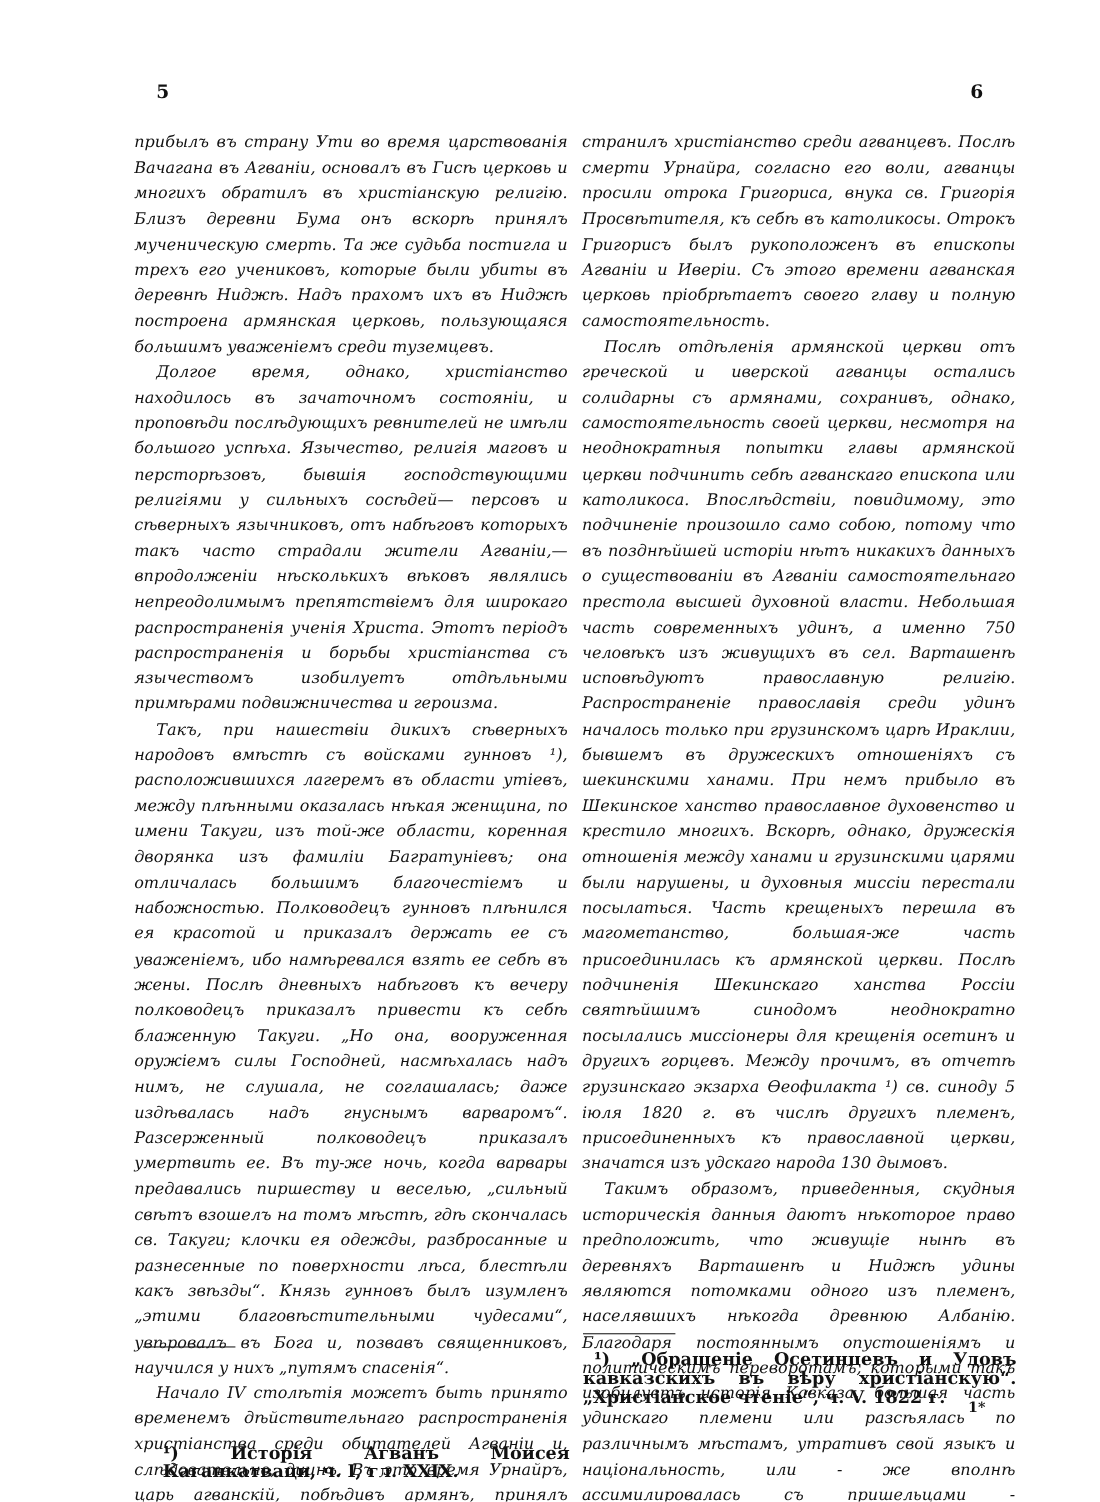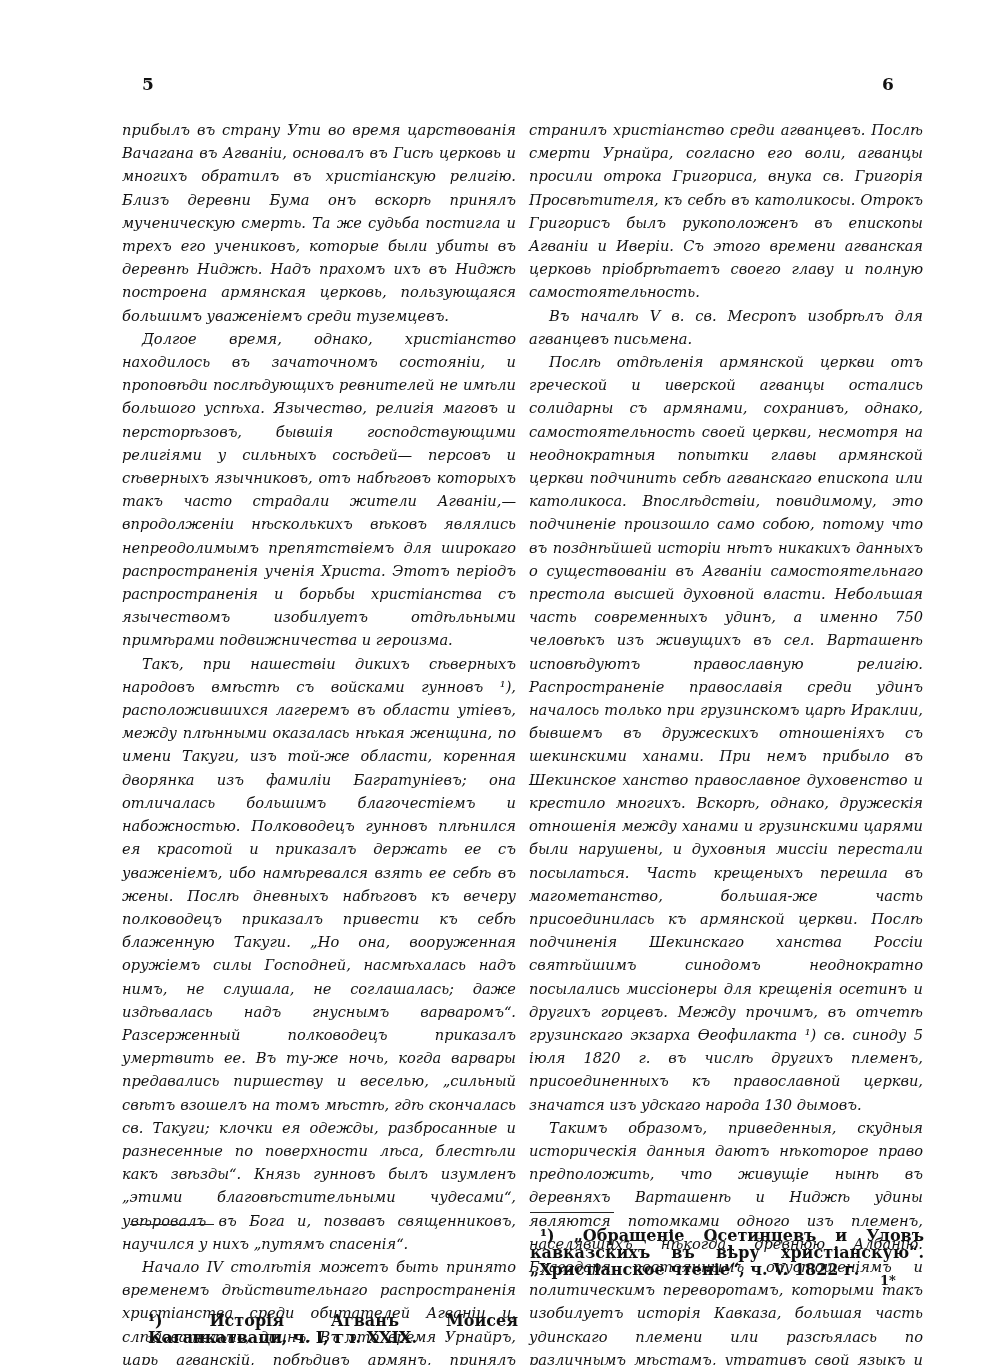--- a/index.html
+++ b/index.html
@@ -31,21 +31,20 @@
 
 <div id="col-left" class="col">
   <p>прибылъ въ страну Ути во время царствованія Вачагана въ Агваніи, основалъ въ Гисѣ церковь и многихъ обратилъ въ христіанскую религію. Близъ деревни Бума онъ вскорѣ принялъ мученическую смерть. Та же судьба постигла и трехъ его учениковъ, которые были убиты въ деревнѣ Ниджѣ. Надъ прахомъ ихъ въ Ниджѣ построена армянская церковь, пользующаяся большимъ уваженіемъ среди туземцевъ.</p>
   <p class="indent">Долгое время, однако, христіанство находилось въ зачаточномъ состояніи, и проповѣди послѣдующихъ ревнителей не имѣли большого успѣха. Язычество, религія маговъ и персторѣзовъ, бывшія господствующими религіями у сильныхъ сосѣдей— персовъ и сѣверныхъ язычниковъ, отъ набѣговъ которыхъ такъ часто страдали жители Агваніи,— впродолженіи нѣсколькихъ вѣковъ являлись непреодолимымъ препятствіемъ для широкаго распространенія ученія Христа. Этотъ періодъ распространенія и борьбы христіанства съ язычествомъ изобилуетъ отдѣльными примѣрами подвижничества и героизма.</p>
   <p class="indent">Такъ, при нашествіи дикихъ сѣверныхъ народовъ вмѣстѣ съ войсками гунновъ ¹), расположившихся лагеремъ въ области утіевъ, между плѣнными оказалась нѣкая женщина, по имени Такуги, изъ той-же области, коренная дворянка изъ фамиліи Багратуніевъ; она отличалась большимъ благочестіемъ и набожностью. Полководецъ гунновъ плѣнился ея красотой и приказалъ держать ее съ уваженіемъ, ибо намѣревался взять ее себѣ въ жены. Послѣ дневныхъ набѣговъ къ вечеру полководецъ приказалъ привести къ себѣ блаженную Такуги. „Но она, вооруженная оружіемъ силы Господней, насмѣхалась надъ нимъ, не слушала, не соглашалась; даже издѣвалась надъ гнуснымъ варваромъ“. Разсерженный полководецъ приказалъ умертвить ее. Въ ту-же ночь, когда варвары предавались пиршеству и веселью, „сильный свѣтъ взошелъ на томъ мѣстѣ, гдѣ скончалась св. Такуги; клочки ея одежды, разбросанные и разнесенные по поверхности лѣса, блестѣли какъ звѣзды“. Князь гунновъ былъ изумленъ „этими благовѣстительными чудесами“, увѣровалъ въ Бога и, позвавъ священниковъ, научился у нихъ „путямъ спасенія“.</p>
   <p class="indent">Начало IV столѣтія можетъ быть принято временемъ дѣйствительнаго распространенія христіанства среди обитателей Агваніи и, слѣдовательно, диинъ. Въ это время Урнайръ, царь агванскій, побѣдивъ армянъ, принялъ крещеніе отъ св. Григорія, просвѣтителя Арменіи и по возвращеніи распро-</p>
 </div>
 
 <div id="col-right" class="col">
   <p>странилъ христіанство среди агванцевъ. Послѣ смерти Урнайра, согласно его воли, агванцы просили отрока Григориса, внука св. Григорія Просвѣтителя, къ себѣ въ католикосы. Отрокъ Григорисъ былъ рукоположенъ въ епископы Агваніи и Иверіи. Съ этого времени агванская церковь пріобрѣтаетъ своего главу и полную самостоятельность.</p>
-  <p class="indent">Въ началѣ V в. св. Месропъ изобрѣлъ для агванцевъ письмена.</p>
   <p class="indent">Послѣ отдѣленія армянской церкви отъ греческой и иверской агванцы остались солидарны съ армянами, сохранивъ, однако, самостоятельность своей церкви, несмотря на неоднократныя попытки главы армянской церкви подчинить себѣ агванскаго епископа или католикоса. Впослѣдствіи, повидимому, это подчиненіе произошло само собою, потому что въ позднѣйшей исторіи нѣтъ никакихъ данныхъ о существованіи въ Агваніи самостоятельнаго престола высшей духовной власти. Небольшая часть современныхъ удинъ, а именно 750 человѣкъ изъ живущихъ въ сел. Варташенѣ исповѣдуютъ православную религію. Распространеніе православія среди удинъ началось только при грузинскомъ царѣ Ираклии, бывшемъ въ дружескихъ отношеніяхъ съ шекинскими ханами. При немъ прибыло въ Шекинское ханство православное духовенство и крестило многихъ. Вскорѣ, однако, дружескія отношенія между ханами и грузинскими царями были нарушены, и духовныя миссіи перестали посылаться. Часть крещеныхъ перешла въ магометанство, большая-же часть присоединилась къ армянской церкви. Послѣ подчиненія Шекинскаго ханства Россіи святѣйшимъ синодомъ неоднократно посылались миссіонеры для крещенія осетинъ и другихъ горцевъ. Между прочимъ, въ отчетѣ грузинскаго экзарха Ѳеофилакта ¹) св. синоду 5 іюля 1820 г. въ числѣ другихъ племенъ, присоединенныхъ къ православной церкви, значатся изъ удскаго народа 130 дымовъ.</p>
   <p class="indent">Такимъ образомъ, приведенныя, скудныя историческія данныя даютъ нѣкоторое право предположить, что живущіе нынѣ въ деревняхъ Варташенѣ и Ниджѣ удины являются потомками одного изъ племенъ, населявшихъ нѣкогда древнюю Албанію. Благодаря постояннымъ опустошеніямъ и политическимъ переворотамъ, которыми такъ изобилуетъ исторія Кавказа, большая часть удинскаго племени или разсѣялась по различнымъ мѣстамъ, утративъ свой языкъ и національность, или - же вполнѣ ассимилировалась съ пришельцами - побѣдителями.</p>
 </div>
 
 <div id="fn-rule-left" class="fn-rule"></div>
 <div id="fn-left" class="footnote">¹) Исторія Агванъ Моисея Каганкатваци, ч. I, гл. XXIX.</div>
 
 <div id="fn-rule-right" class="fn-rule"></div>
 <div id="fn-right" class="footnote">¹) „Обращеніе Осетинцевъ и Удовъ кавказскихъ въ вѣру христіанскую“. „Христіанское чтеніе“, ч. V. 1822 г.</div>
 

